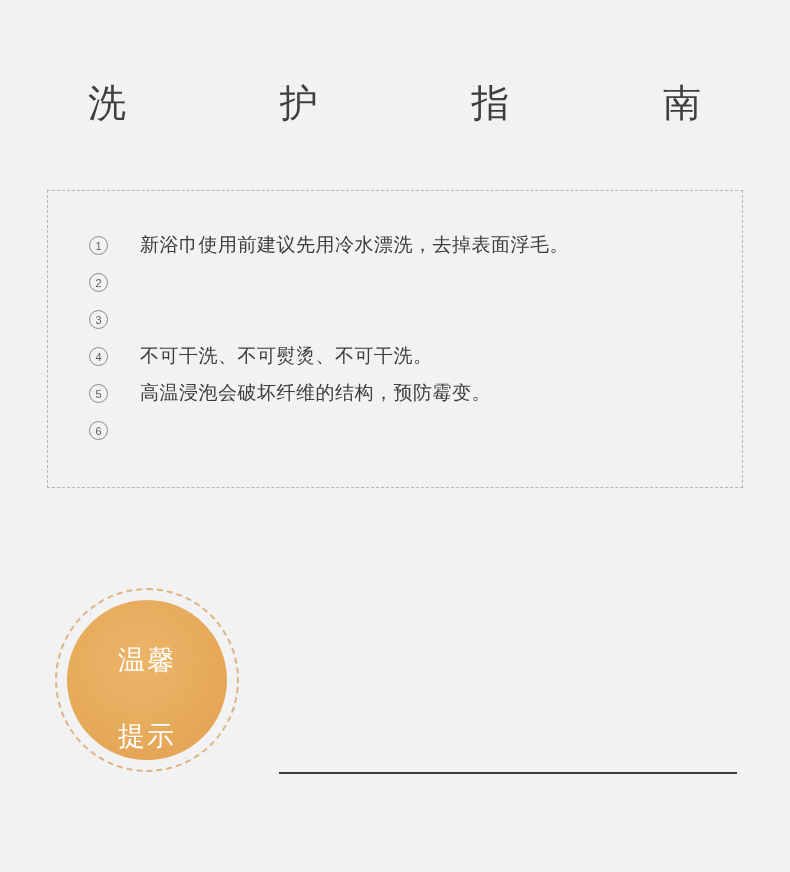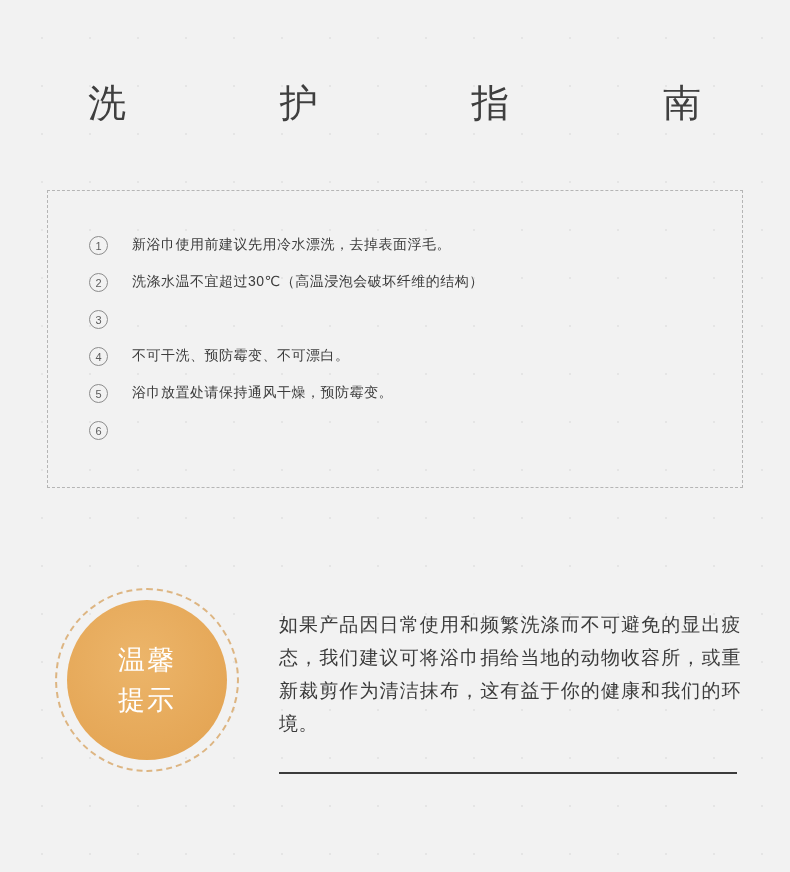--- a/index.html
+++ b/index.html
@@ -91,25 +91,26 @@
     height: 19px;
     border: 1px solid #8c8c8c;
     border-radius: 50%;
     color: #5c5c5c;
     font-size: 11px;
     line-height: 19px;
     text-align: center;
     box-sizing: border-box;
   }
   .item-text {
-    margin-left: 24px;
-    font-size: 14px;
+    margin-left: 32px;
+    font-size: 19px;
     color: #3c3c3c;
     letter-spacing: 0.5px;
     white-space: nowrap;
+    font-family: Liberation Mono, monospace;
   }
 
   
   .tip-circle-wrap {
     position: absolute;
     left: 55px;
     top: 588px;
     width: 184px;
     height: 184px;
   }
@@ -132,20 +133,21 @@
     display: flex;
     flex-direction: column;
     justify-content: center;
     align-items: center;
     color: #ffffff;
   }
   .tip-circle span {
     font-size: 27px;
     line-height: 40px;
     letter-spacing: 2px;
+    margin-top: 36px;
   }
 
   .tip-text {
     position: absolute;
     left: 279px;
     top: 608px;
     width: 462px;
     font-size: 19px;
     line-height: 33px;
     color: #3c3c3c;
@@ -182,47 +184,45 @@
 
   <div class="list">
 
     <div class="list-item">
       <div class="num">1</div>
       <div class="item-text">新浴巾使用前建议先用冷水漂洗，去掉表面浮毛。</div>
     </div>
 
     <div class="list-item">
       <div class="num">2</div>
-      <div class="item-text">洗涤水温不宜超过30℃（高温浸泡会破坏纤维的结构）</div>
     </div>
 
     <div class="list-item">
       <div class="num">3</div>
     </div>
 
     <div class="list-item">
       <div class="num">4</div>
-      <div class="item-text">不可干洗、预防霉变、不可漂白。</div>
+      <div class="item-text">不可干洗、不可熨烫、不可干洗。</div>
     </div>
 
     <div class="list-item">
       <div class="num">5</div>
-      <div class="item-text">浴巾放置处请保持通风干燥，预防霉变。</div>
+      <div class="item-text">高温浸泡会破坏纤维的结构，预防霉变。</div>
     </div>
 
     <div class="list-item">
       <div class="num">6</div>
     </div>
 
   </div>
 
   <div class="tip-circle-wrap">
     <div class="tip-dashed-ring"></div>
     <div class="tip-circle">
       <span>温馨</span>
       <span>提示</span>
     </div>
   </div>
 
-  <div class="tip-text">如果产品因日常使用和频繁洗涤而不可避免的显出疲态，我们建议可将浴巾捐给当地的动物收容所，或重新裁剪作为清洁抹布，这有益于你的健康和我们的环境。</div>
   <div class="tip-rule"></div>
 
 </div>
 
 </body></html>

